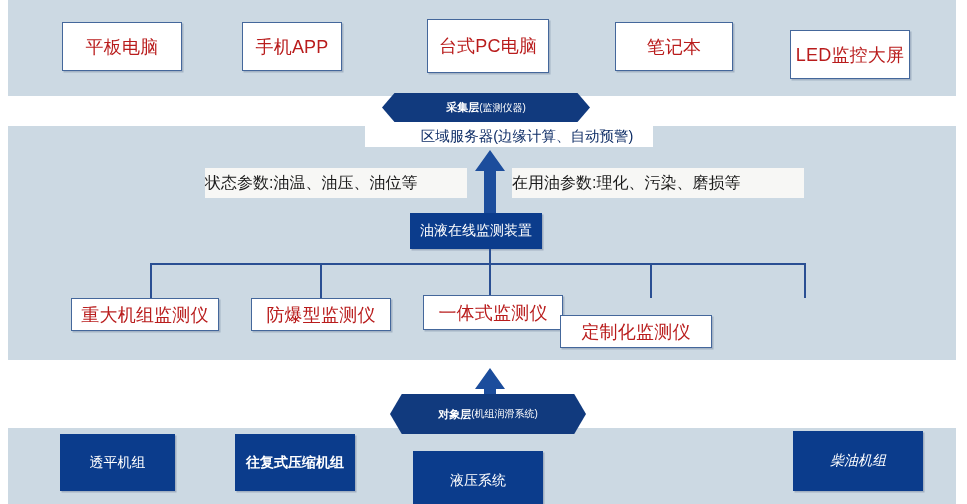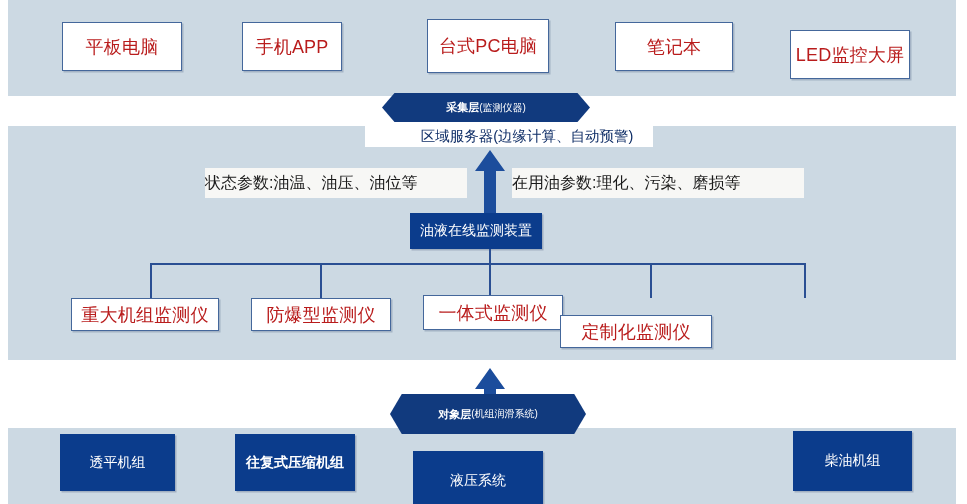--- a/index.html
+++ b/index.html
@@ -209,17 +209,17 @@
 
   <div class="solid-box" style="left:60px;  top:434px; width:115px; height:57px;">
     <span>透平机组</span>
   </div>
   <div class="solid-box" style="left:235px; top:434px; width:120px; height:57px;font-weight:bold;">
     <span>往复式压缩机组</span>
   </div>
   <div class="solid-box" style="left:413px; top:431px; width:130px; height:60px;margin-top:20px;">
     <span>液压系统</span>
   </div>
-  <div class="solid-box" style="left:793px; top:431px; width:119px; height:60px;">
+  <div class="solid-box" style="left:793px; top:431px; width:130px; height:60px;font-style:italic;">
     <span>柴油机组</span>
   </div>
 
 </div>
 
 </body></html>

